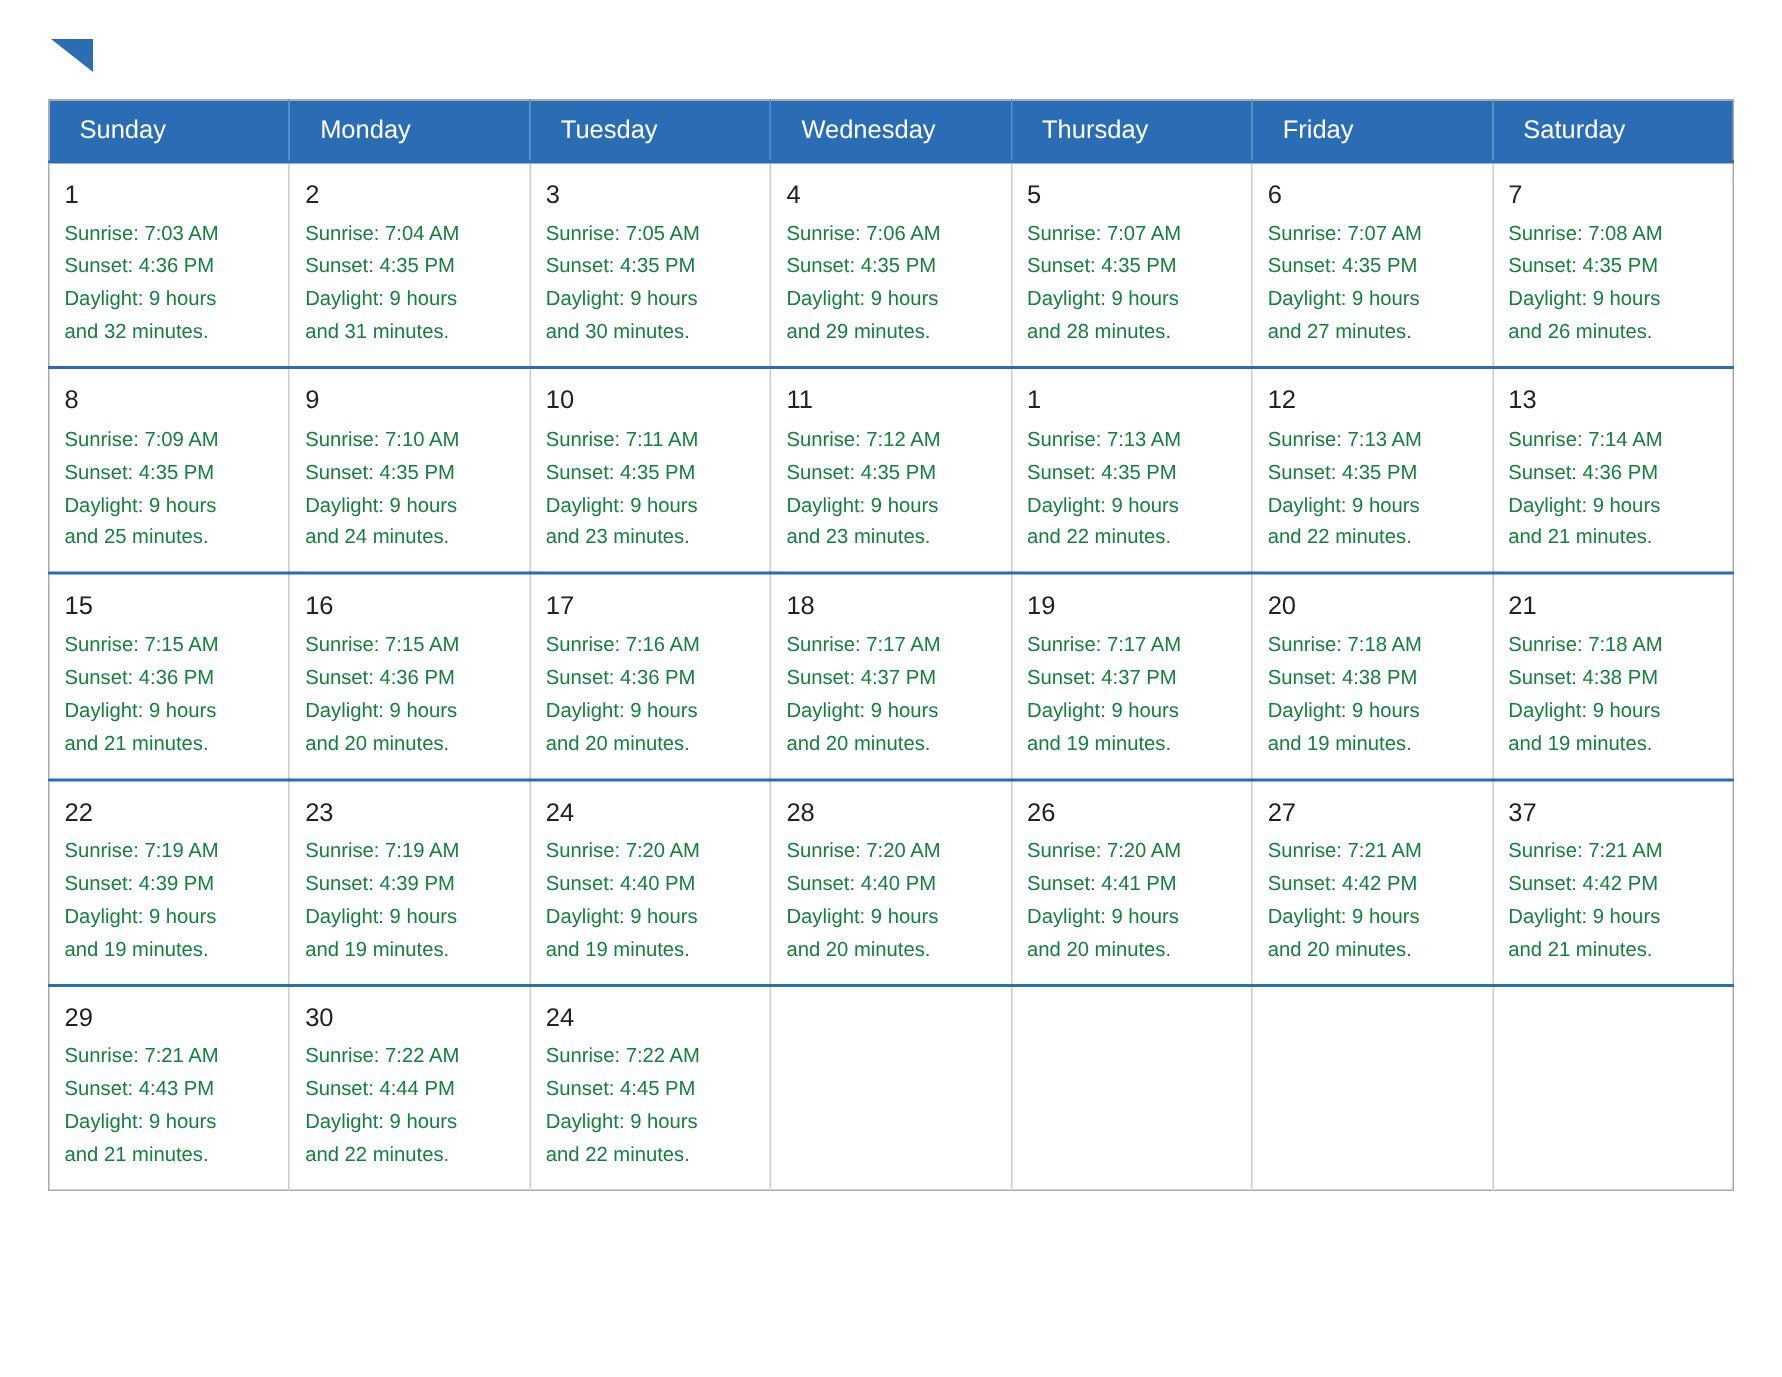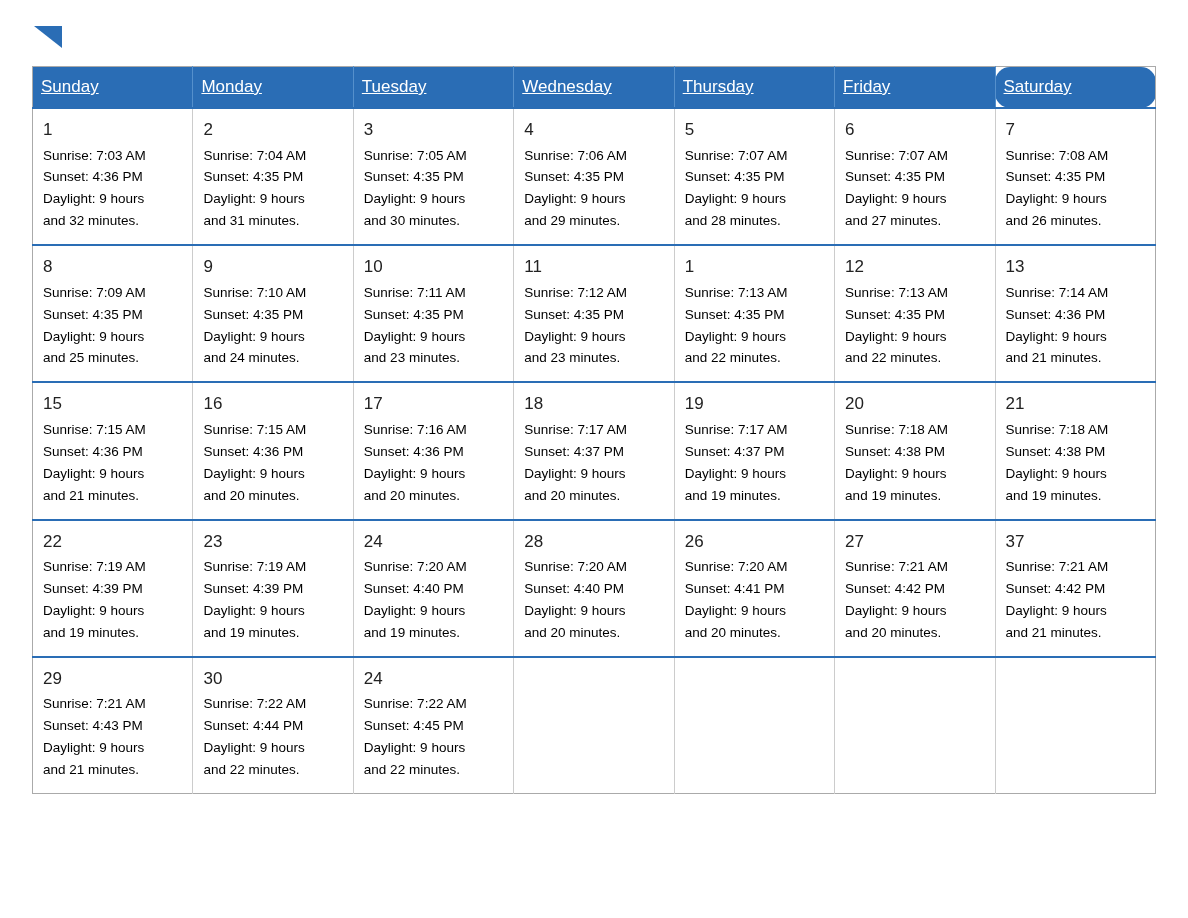--- a/index.html
+++ b/index.html
@@ -55,28 +55,26 @@
     .calendar {
       width: 100%;
       border-collapse: collapse;
       border: 1.5px solid #aaa;
     }
     .calendar thead tr th {
       background-color: #2a6db5;
       color: #fff;
       font-size: 17px;
       font-weight: normal;
-      padding: 10px 8px;
+      padding: 10px 20px;
       text-align: left;
       border-right: 1px solid #5590cc;
-      text-decoration: underline;
     }
     .calendar thead tr th:last-child {
       border-right: none;
-      border-radius: 15px;
     }
     .calendar tbody tr {
       border-top: 2px solid #2a6db5;
     }
     .calendar tbody tr td {
       vertical-align: top;
       padding: 8px 10px 12px 10px;
       border-right: 1px solid #ccc;
       width: 14.28%;
       font-size: 14px;
@@ -87,21 +85,21 @@
       border-right: none;
     }
     .day-num {
       font-size: 17px;
       font-weight: normal;
       display: block;
       margin-bottom: 2px;
     }
     .day-info {
       font-size: 13.5px;
-      color: #000000;
+      color: #15803d;
       line-height: 1.55;
     }
     .empty-cell {
       background: #fff;
     }
   </style>
 </head>
 <body>
 
 <div class="header">

